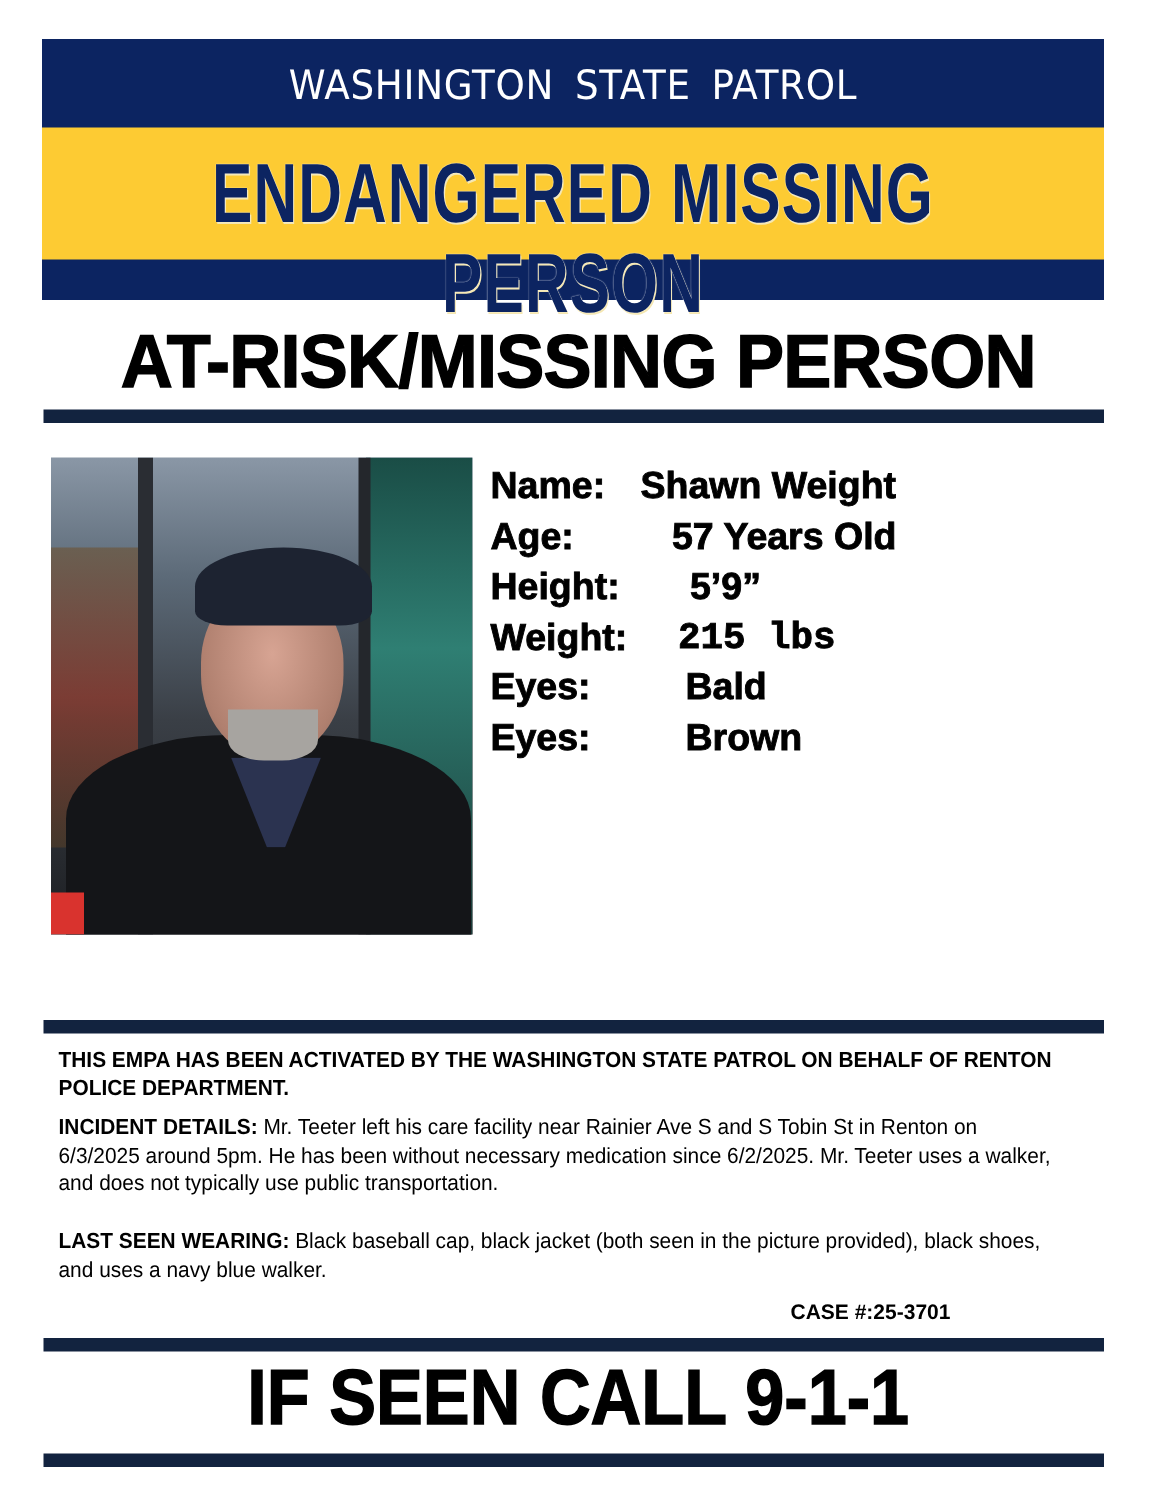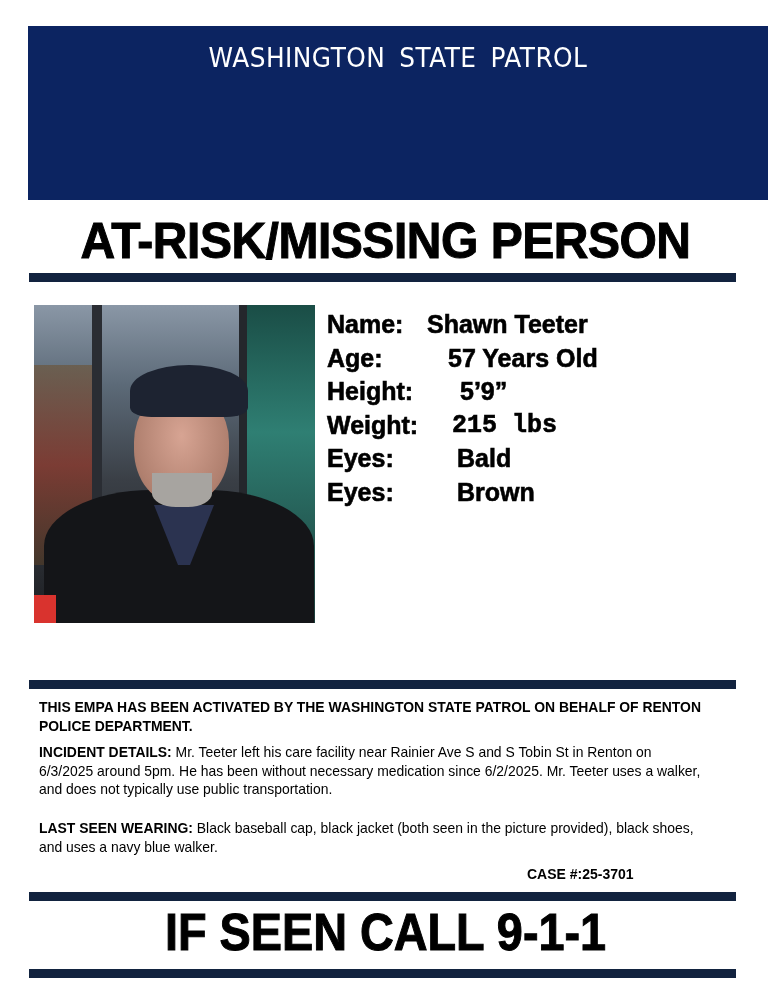--- a/index.html
+++ b/index.html
@@ -1,19 +1,19 @@
 <!DOCTYPE html>
 <html><head>
   <meta charset="utf-8">
   <style>
     html, body { margin: 0; padding: 0; background: #ffffff; }
     body { width: 773px; height: 1007px; position: relative; overflow: hidden; font-family: "Liberation Sans", sans-serif; }
     .abs { position: absolute; }
 
-    .header { left: 28px; top: 26px; width: 708px; height: 174px; background: #0c2461; padding-left: 32px; }
+    .header { left: 28px; top: 26px; width: 708px; height: 174px; background: #0c2461; }
     .agency { position: absolute; left: 0; top: 16px; width: 100%; text-align: center; color: #ffffff;
       font-family: "DejaVu Sans", sans-serif; font-size: 27px; letter-spacing: 0.5px; word-spacing: 6px; transform: scaleX(0.92); }
     .yellow { position: absolute; left: 0; top: 59px; width: 100%; height: 88px; background: #fdcb33; }
     .alert-title { position: absolute; left: 0; top: 14px; width: 100%; text-align: center; color: #0c2461;
       font-family: "Liberation Sans", sans-serif; font-weight: bold; font-size: 56px; line-height: 60px;
       transform: scaleX(0.72); transform-origin: center; letter-spacing: 1px;
       text-shadow: 0 0 1px #ffffff, 1px 1px 0 #f5e7b0; }
 
     .subtitle { left: 28px; top: 212px; width: 715px; text-align: center; color: #000;
       font-family: "Liberation Sans", sans-serif; font-weight: bold; font-size: 50px; line-height: 58px;
@@ -52,20 +52,23 @@
     .case { left: 527px; top: 866px; font-family: "Liberation Sans", sans-serif; font-weight: bold; font-size: 14px; color: #000; }
 
     .cta { left: 28px; top: 902px; width: 715px; text-align: center; color: #000; font-family: "Liberation Sans", sans-serif;
       font-weight: bold; font-size: 52px; line-height: 60px; -webkit-text-stroke: 1px #000; transform: scaleX(0.9); }
   </style>
 </head>
 <body>
 
 <div class="abs header">
   <div class="agency">WASHINGTON  STATE  PATROL</div>
+  <div class="yellow">
+    <div class="alert-title">ENDANGERED MISSING PERSON</div>
+  </div>
 </div>
 
 <div class="abs subtitle">AT-RISK/MISSING PERSON</div>
 
 <div class="abs bar" style="top:273px;"></div>
 
 <div class="abs photo">
   <div class="store"></div>
   <div class="door"></div>
   <div class="frame1"></div>
@@ -74,21 +77,21 @@
   <div class="shirt"></div>
   <div class="head"></div>
   <div class="beard"></div>
   <div class="cap"></div>
   <div class="sign"></div>
 </div>
 
 <div class="abs facts">
   <div class="fact-row">
     <span class="fact-label">Name:</span>
-    <span class="fact-value" style="left:100px;">Shawn Teeter</span>
+    <span class="fact-value" style="left:100px;">Shawn Weight</span>
   </div>
   <div class="fact-row">
     <span class="fact-label">Age:</span>
     <span class="fact-value" style="left:121px;">57 Years Old</span>
   </div>
   <div class="fact-row">
     <span class="fact-label">Height:</span>
     <span class="fact-value" style="left:133px;">5’9”</span>
   </div>
   <div class="fact-row">

